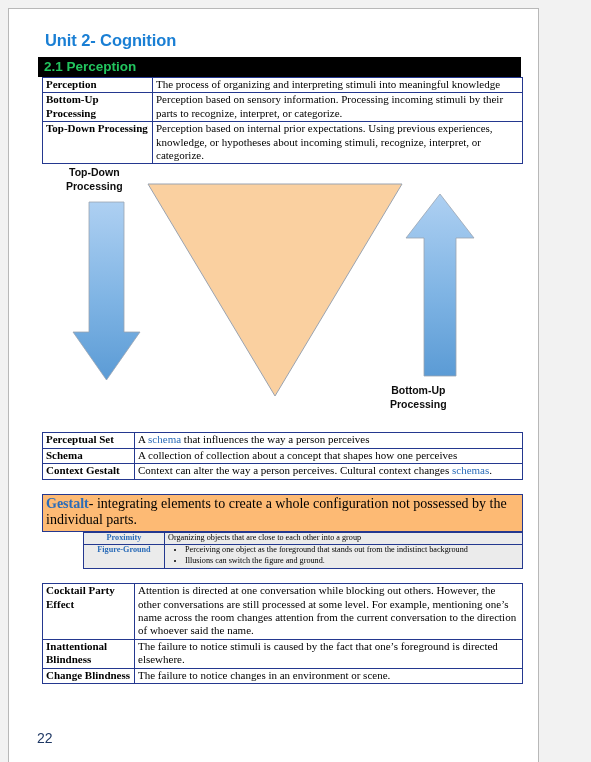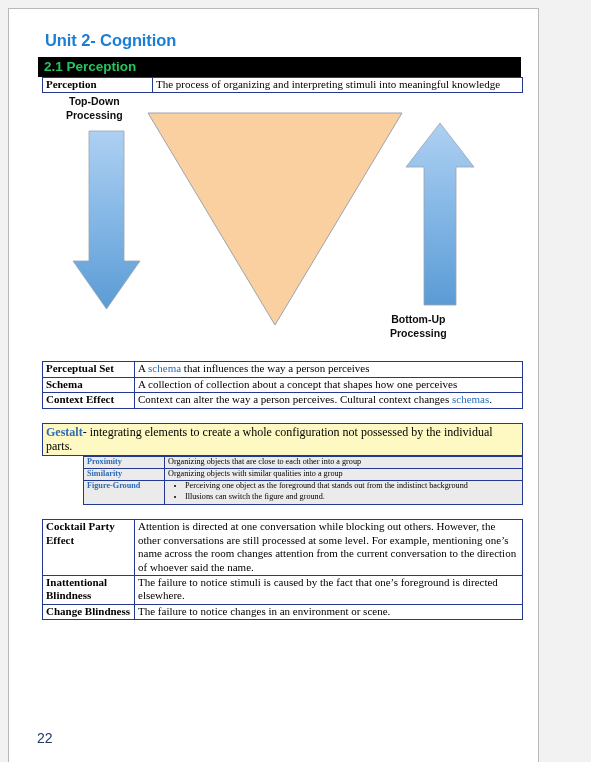--- a/index.html
+++ b/index.html
@@ -87,23 +87,23 @@
   .t2 { margin-top: 0px; }
   .t2 .term { width: 85px; }
 
   
   .gestalt-wrap {
     margin-left: 5px;
     width: 481px;
   }
   .gestalt-head {
     border: 1px solid #24388f;
-    background: #fef9c3;
-    font-family: "Liberation Serif", serif;
-    font-size: 12px;
+    background: #fdba74;
+    font-family: "Liberation Serif", serif;
+    font-size: 14px;
     padding: 1px 3px 2px 3px;
     box-sizing: border-box;
     line-height: 1.2;
   }
   .gestalt-head .g-word {
     color: #2b6cb8;
     font-weight: bold;
   }
   table.gestalt {
     border-collapse: collapse;
@@ -115,20 +115,21 @@
     border: 1px solid #24388f;
     vertical-align: top;
     padding: 0px 3px 1px 3px;
     font-family: "Liberation Serif", serif;
     font-size: 8.2px;
     line-height: 1.22;
     background: #ebebeb;
   }
   table.gestalt td.term {
     width: 74px;
+    text-align: center;
     color: #2b6cb8;
     font-weight: bold;
   }
   table.gestalt ul {
     margin: 0;
     padding-left: 17px;
     list-style-type: disc;
   }
   table.gestalt li { margin: 0 0 1px 0; font-family: Liberation Serif, serif; }
 
@@ -177,20 +178,28 @@
     <div class="unit-title">Unit 2- Cognition</div>
 
     <div class="section-banner">2.1 Perception</div>
 
 
     <table class="vocab t1">
       <tbody>
         <tr>
           <td class="term">Perception</td>
           <td>The process of organizing and interpreting stimuli into meaningful knowledge</td>
+        </tr>
+        <tr>
+          <td class="term">Bottom-Up Processing</td>
+          <td>Perception based on sensory information. Processing incoming stimuli by their parts to recognize, interpret, or categorize.</td>
+        </tr>
+        <tr>
+          <td class="term">Top-Down Processing</td>
+          <td>Perception based on internal prior expectations. Using previous experiences, knowledge, or hypotheses about incoming stimuli, recognize, interpret, or categorize.</td>
         </tr>
       </tbody>
     </table>
 
     <div class="diagram">
       <svg class="dia" width="481" height="268" viewBox="0 0 481 268">
         <defs>
           <linearGradient id="arrGrad" x1="0" y1="0" x2="0" y2="1">
             <stop offset="0%" stop-color="#aed0f2"></stop>
             <stop offset="55%" stop-color="#7fb4e4"></stop>
@@ -225,38 +234,34 @@
       <tbody>
         <tr>
           <td class="term">Perceptual Set</td>
           <td><span>A </span><span class="blue-word">schema</span><span> that influences the way a person perceives</span></td>
         </tr>
         <tr>
           <td class="term">Schema</td>
           <td><span>A collection of collection about a concept that shapes how one perceives</span><span class="blue-word"></span><span></span></td>
         </tr>
         <tr>
-          <td class="term">Context Effect</td>
+          <td class="term">Context Gestalt</td>
           <td><span>Context can alter the way a person perceives. Cultural context changes </span><span class="blue-word">schemas</span><span>.</span></td>
         </tr>
       </tbody>
     </table>
 
     <div style="height:14px"></div>
     <div class="gestalt-wrap">
       <div class="gestalt-head"><span class="g-word">Gestalt</span><span>- integrating elements to create a whole configuration not possessed by the individual parts.</span></div>
       <table class="gestalt">
         <tbody>
           <tr>
             <td class="term">Proximity</td>
             <td>Organizing objects that are close to each other into a group</td>
-          </tr>
-          <tr>
-            <td class="term">Similarity</td>
-            <td>Organizing objects with similar qualities into a group</td>
           </tr>
           <tr>
             <td class="term">Figure-Ground</td>
             <td>
               <ul>
                 <li>Perceiving one object as the foreground that stands out from the indistinct background</li>
                 <li>Illusions can switch the figure and ground.</li>
               </ul>
             </td>
           </tr>

